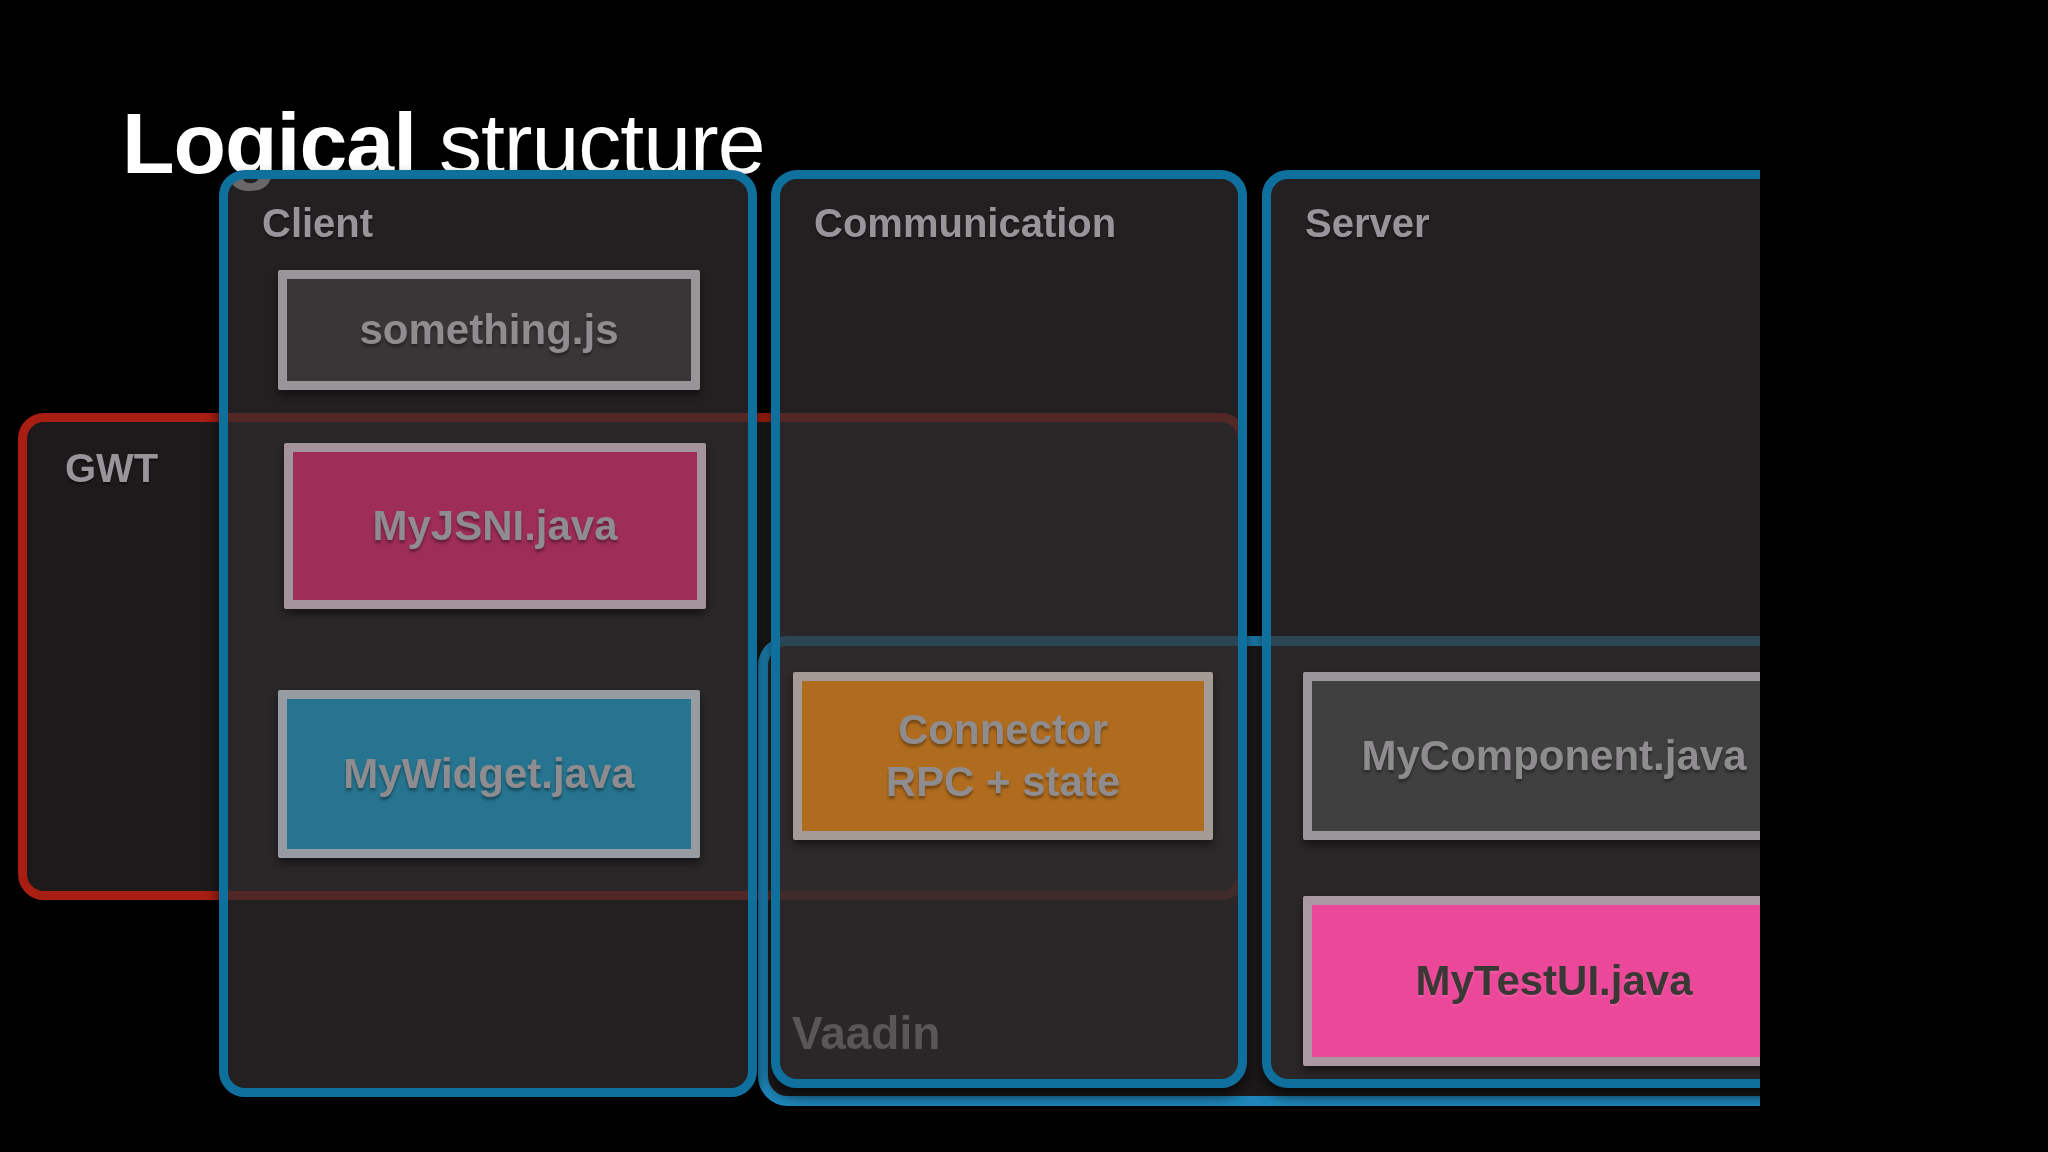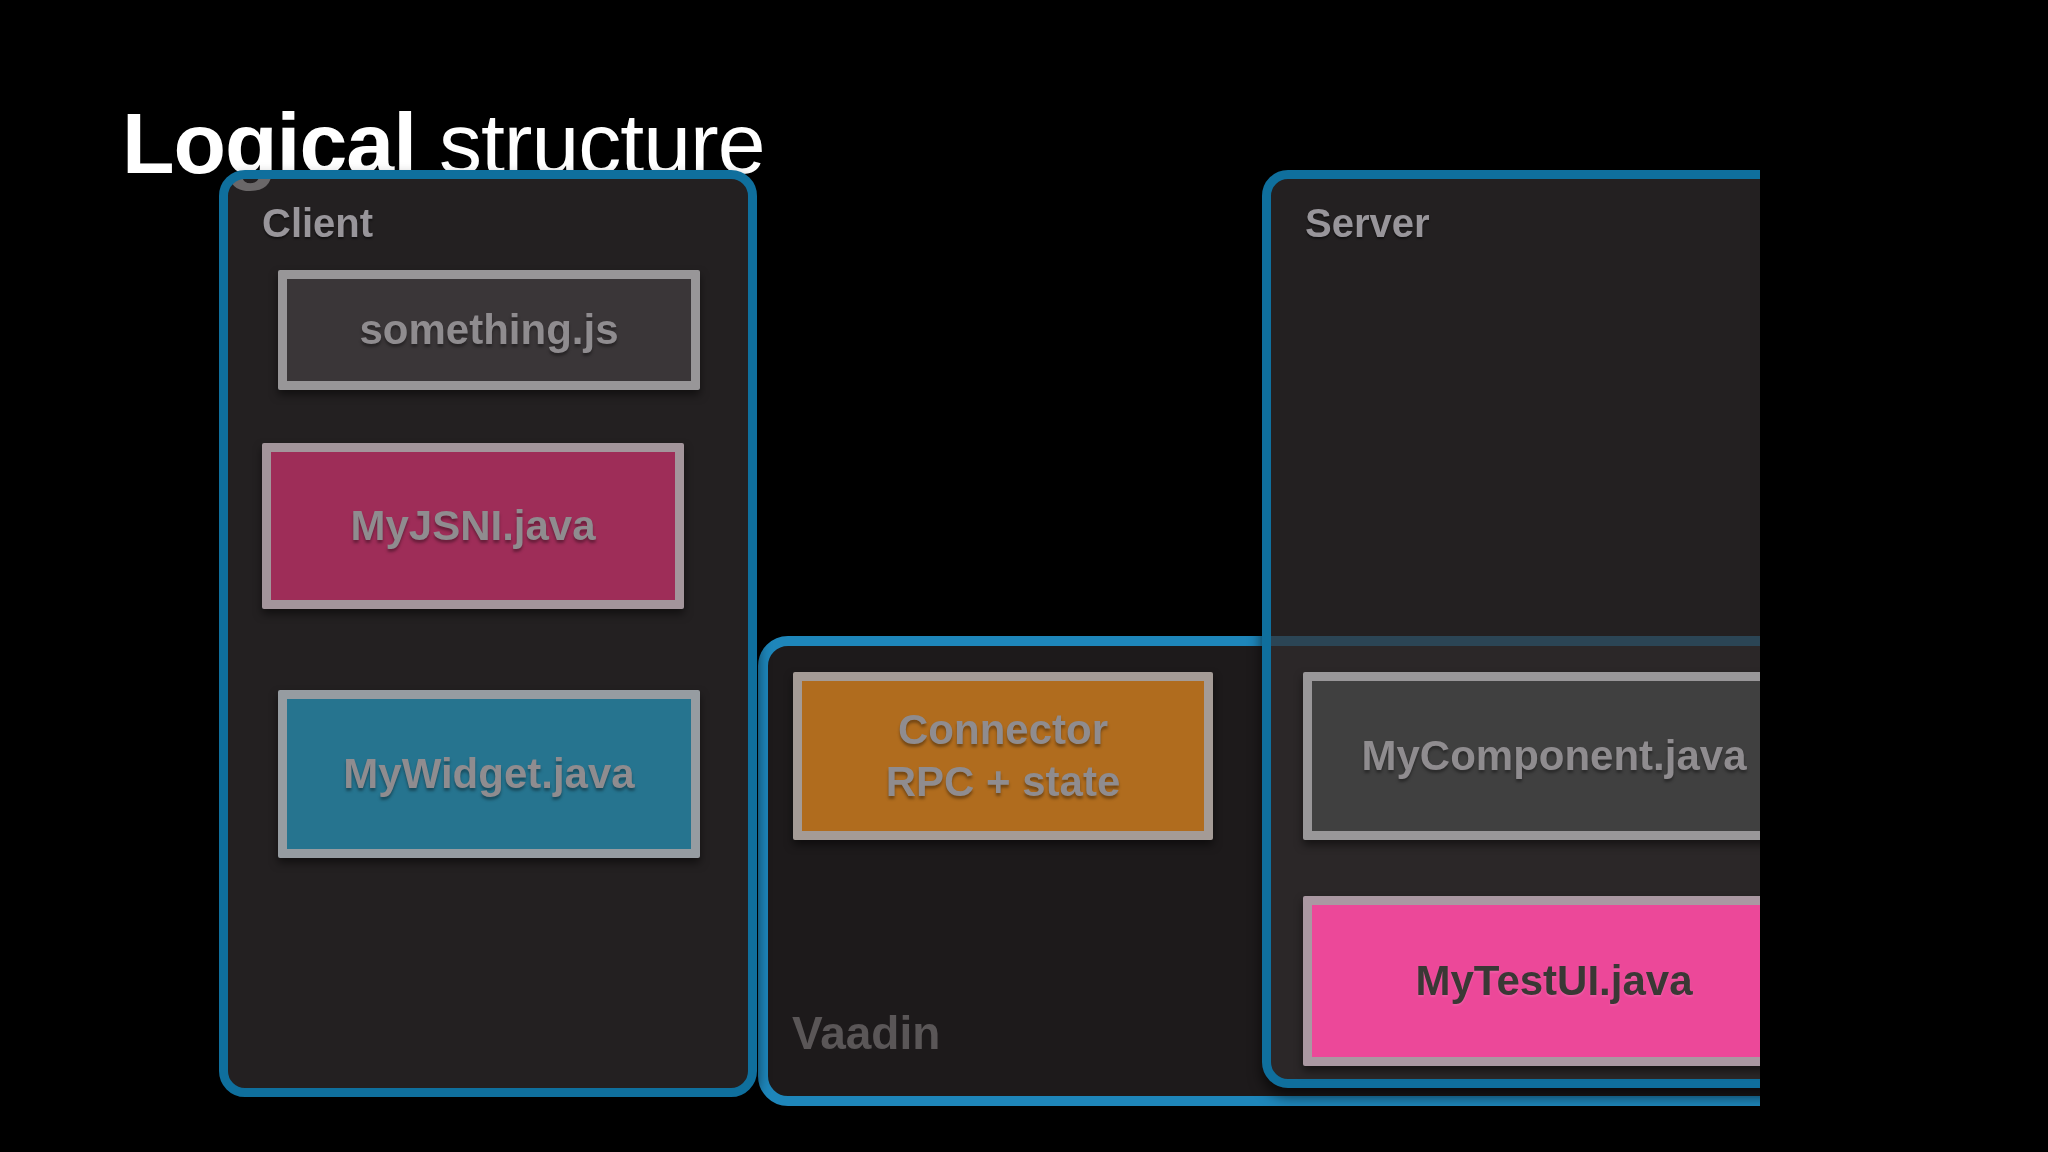--- a/index.html
+++ b/index.html
@@ -94,40 +94,46 @@
     font-size: 42px;
     font-weight: 700;
     color: #8f8c8f;
     text-shadow: 0 3px 3px rgba(0, 0, 0, 0.35);
     box-shadow: 0 5px 9px rgba(0, 0, 0, 0.5);
     z-index: 4;
     text-align: right;
     line-height: 1.25;
   }
   #item-something-js  { left: 278px;  top: 270px; width: 422px; height: 120px; background: #3a3638; }
-  #item-myjsni        { left: 262px;  top: 443px; width: 422px; height: 166px; background: #9e2d58; }
+  #item-myjsni        { left: 284px;  top: 443px; width: 422px; height: 166px; background: #9e2d58; }
   #item-mywidget      { left: 278px;  top: 690px; width: 422px; height: 168px; background: #26748f; }
   #item-connector     { left: 793px;  top: 672px; width: 420px; height: 168px; background: #b06c1e; }
   #item-mycomponent   { left: 1303px; top: 672px; width: 502px; height: 168px; background: #404040; }
   #item-mytestui      { left: 1303px; top: 896px; width: 502px; height: 170px; background: #ec4899;
                         color: #3a3835; text-shadow: 0 2px 2px rgba(255,255,255,0.12); }
 </style>
 </head>
 <body>
 
 <div class="stage">
 
   <h1 class="title"><span class="em">Logical</span><span class="rest"> structure</span></h1>
 
+  <div class="group" id="box-gwt">
+    <span class="group-label">GWT</span>
+  </div>
 
   <div class="group" id="box-vaadin"></div>
   <span class="vaadin-label">Vaadin</span>
 
   <div class="group column" id="box-client">
     <span class="group-label">Client</span>
+  </div>
+  <div class="group column" id="box-communication">
+    <span class="group-label">Communication</span>
   </div>
   <div class="group column" id="box-server">
     <span class="group-label">Server</span>
   </div>
 
   <div class="item" id="item-something-js">
     <span>something.js</span>
   </div>
   <div class="item" id="item-myjsni">
     <span>MyJSNI.java</span>

